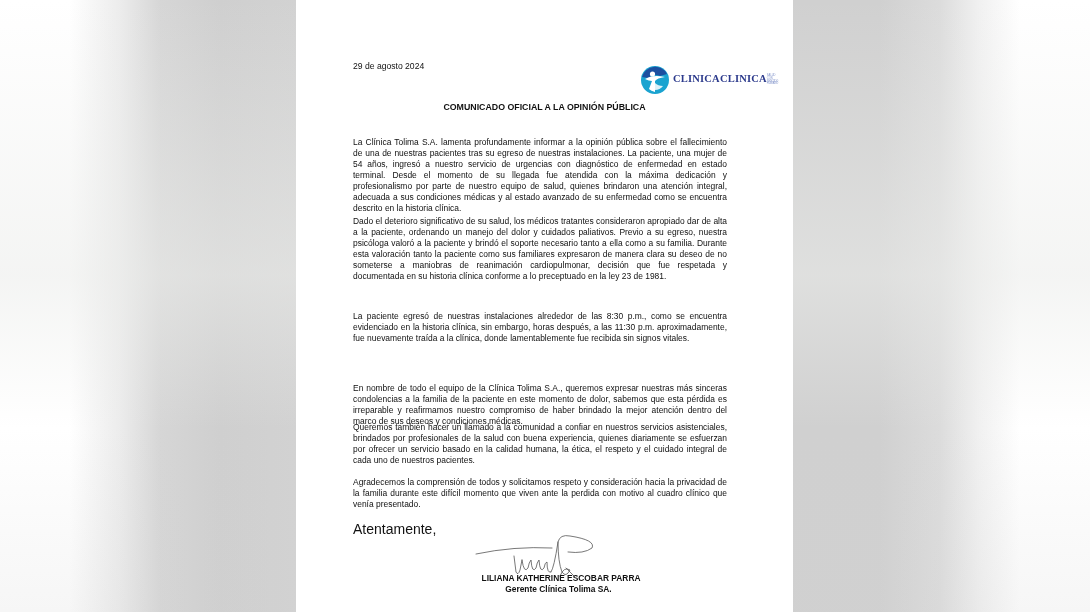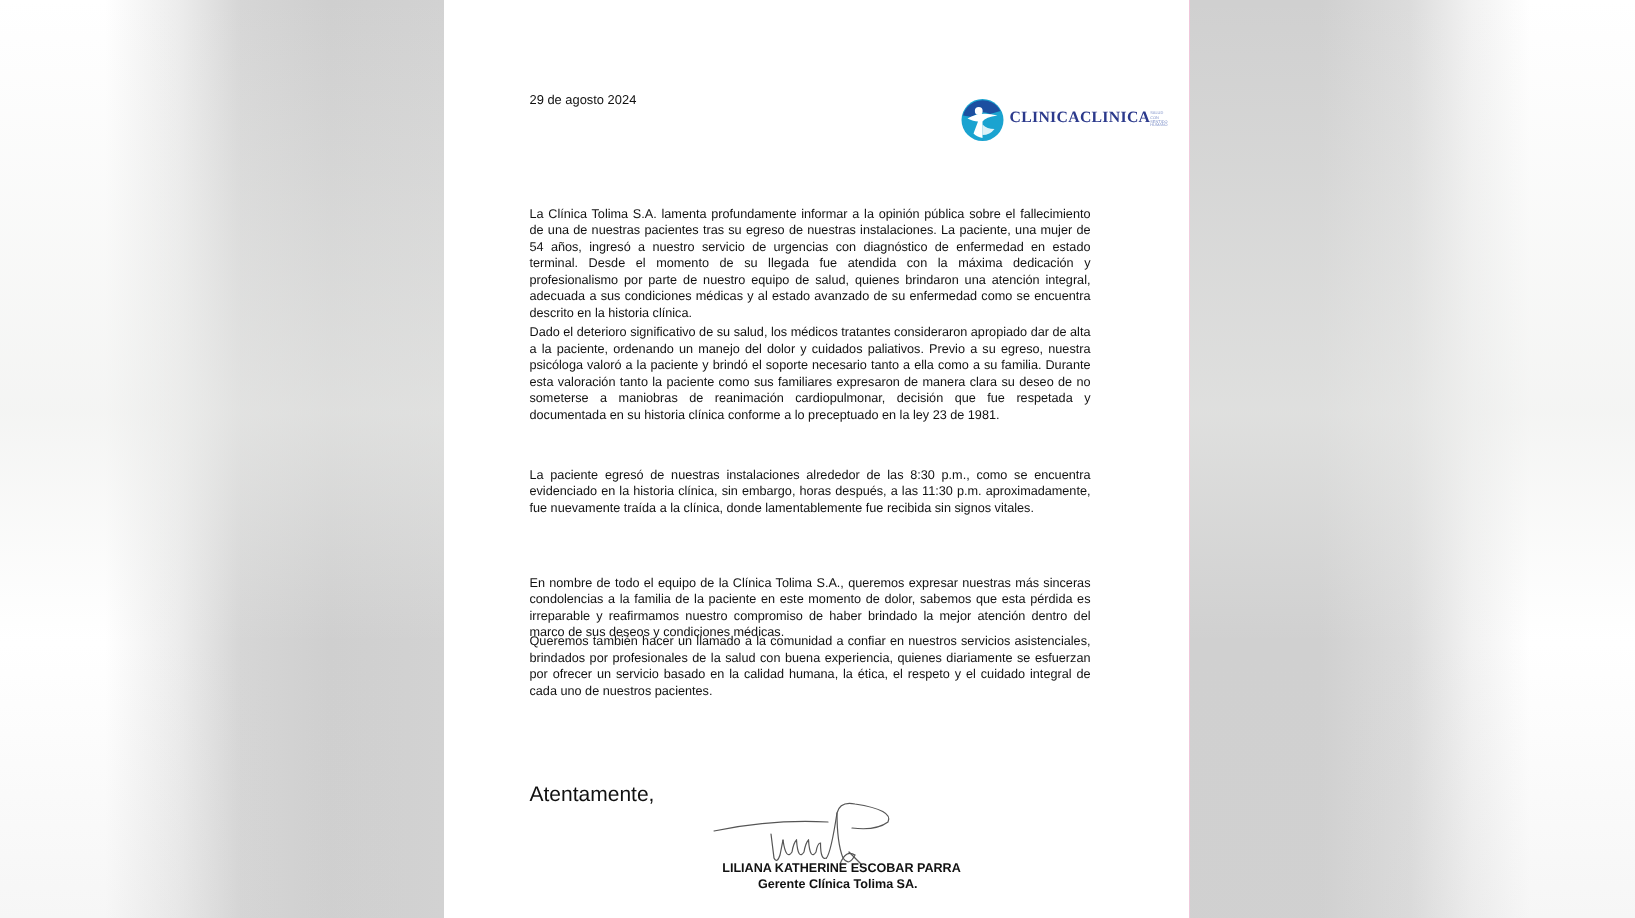--- a/index.html
+++ b/index.html
@@ -154,26 +154,28 @@
         <path d="M5 14 Q13 9 25 12 Q17 13 15 16 L15 27 Q11 26 9 24 L12 16 Q9 16 5 14 Z" fill="#ffffff"></path>
         <path d="M15 18 Q18 21 23 21 Q20 25 15 25 Z" fill="#ffffff" opacity="0.85"></path>
       </svg>
       <div class="logo-text">
         <span class="logo-name">CLINICA</span>
         <span class="logo-name">CLINICA</span>
         <span class="logo-tag">SALUD CON SENTIDO HUMANO</span>
       </div>
     </div>
 
+    <div class="title">COMUNICADO OFICIAL A LA OPINIÓN PÚBLICA</div>
 
     <p class="body-text p1">La Clínica Tolima S.A. lamenta profundamente informar a la opinión pública sobre el fallecimiento de una de nuestras pacientes tras su egreso de nuestras instalaciones. La paciente, una mujer de 54 años, ingresó a nuestro servicio de urgencias con diagnóstico de enfermedad en estado terminal. Desde el momento de su llegada fue atendida con la máxima dedicación y profesionalismo por parte de nuestro equipo de salud, quienes brindaron una atención integral, adecuada a sus condiciones médicas y al estado avanzado de su enfermedad como se encuentra descrito en la historia clínica.</p>
     <p class="body-text p2">Dado el deterioro significativo de su salud, los médicos tratantes consideraron apropiado dar de alta a la paciente, ordenando un manejo del dolor y cuidados paliativos. Previo a su egreso, nuestra psicóloga valoró a la paciente y brindó el soporte necesario tanto a ella como a su familia. Durante esta valoración tanto la paciente como sus familiares expresaron de manera clara su deseo de no someterse a maniobras de reanimación cardiopulmonar, decisión que fue respetada y documentada en su historia clínica conforme a lo preceptuado en la ley 23 de 1981.</p>
     <p class="body-text p3">La paciente egresó de nuestras instalaciones alrededor de las 8:30 p.m., como se encuentra evidenciado en la historia clínica, sin embargo, horas después, a las 11:30 p.m. aproximadamente, fue nuevamente traída a la clínica, donde lamentablemente fue recibida sin signos vitales.</p>
     <p class="body-text p4">En nombre de todo el equipo de la Clínica Tolima S.A., queremos expresar nuestras más sinceras condolencias a la familia de la paciente en este momento de dolor, sabemos que esta pérdida es irreparable y reafirmamos nuestro compromiso de haber brindado la mejor atención dentro del marco de sus deseos y condiciones médicas.</p>
     <p class="body-text p5">Queremos también hacer un llamado a la comunidad a confiar en nuestros servicios asistenciales, brindados por profesionales de la salud con buena experiencia, quienes diariamente se esfuerzan por ofrecer un servicio basado en la calidad humana, la ética, el respeto y el cuidado integral de cada uno de nuestros pacientes.</p>
+    <p class="body-text p6">Agradecemos la comprensión de todos y solicitamos respeto y consideración hacia la privacidad de la familia durante este difícil momento que viven ante la perdida con motivo al cuadro clínico que venía presentado.</p>
 
     <div class="closing">Atentamente,</div>
 
     <svg class="signature" viewBox="0 0 130 50">
       <g fill="none" stroke="#555555" stroke-width="0.8" stroke-linecap="round">
         <path d="M2 22 Q40 14 78 16"></path>
         <path d="M40 24 L42 40 Q44 44 46 38 L48 28"></path>
         <path d="M48 28 Q50 42 54 36 Q55 30 57 28 Q58 42 62 36 Q63 30 65 28 Q66 42 70 36 Q71 30 73 30 Q73 42 77 40"></path>
         <path d="M77 40 Q80 36 84 10 Q86 2 96 4 Q122 8 118 16 Q110 22 94 20"></path>
         <path d="M84 10 Q84 30 88 40 Q92 46 96 38 Q90 34 86 44"></path>

